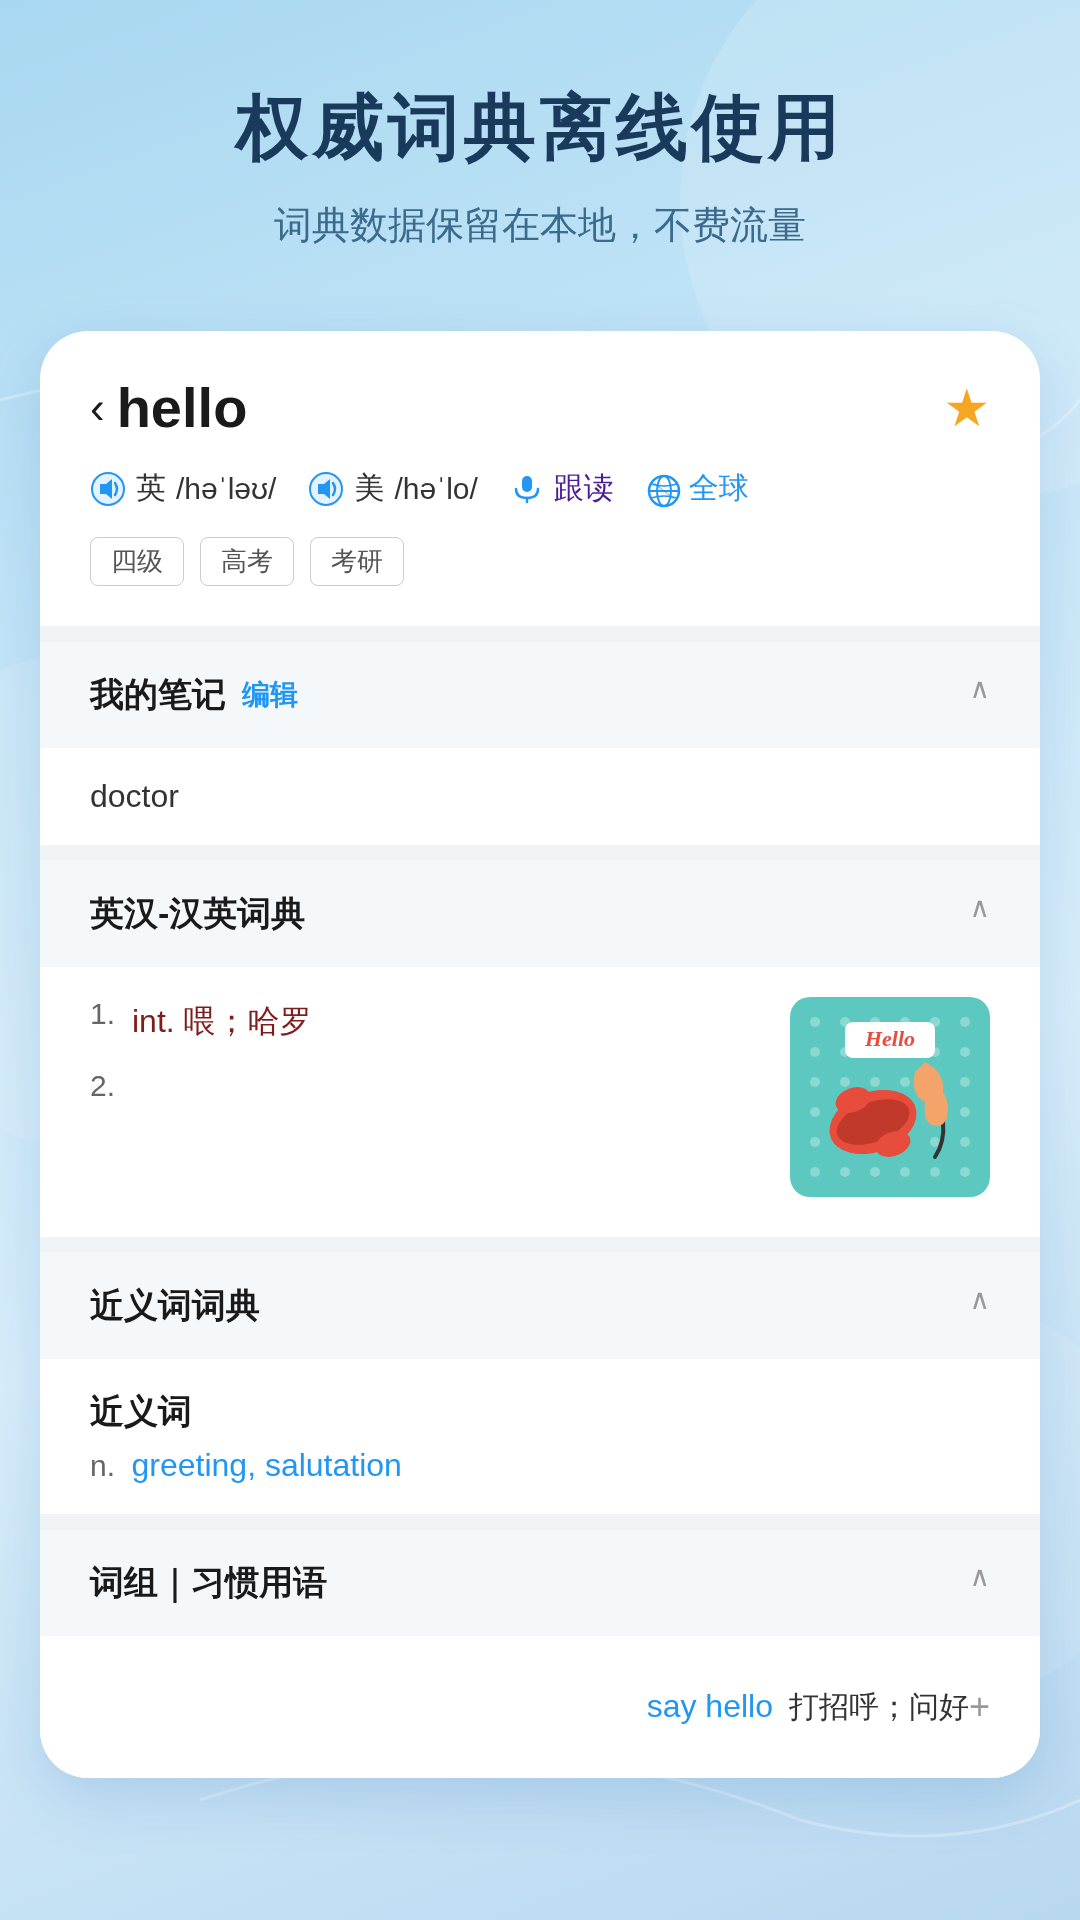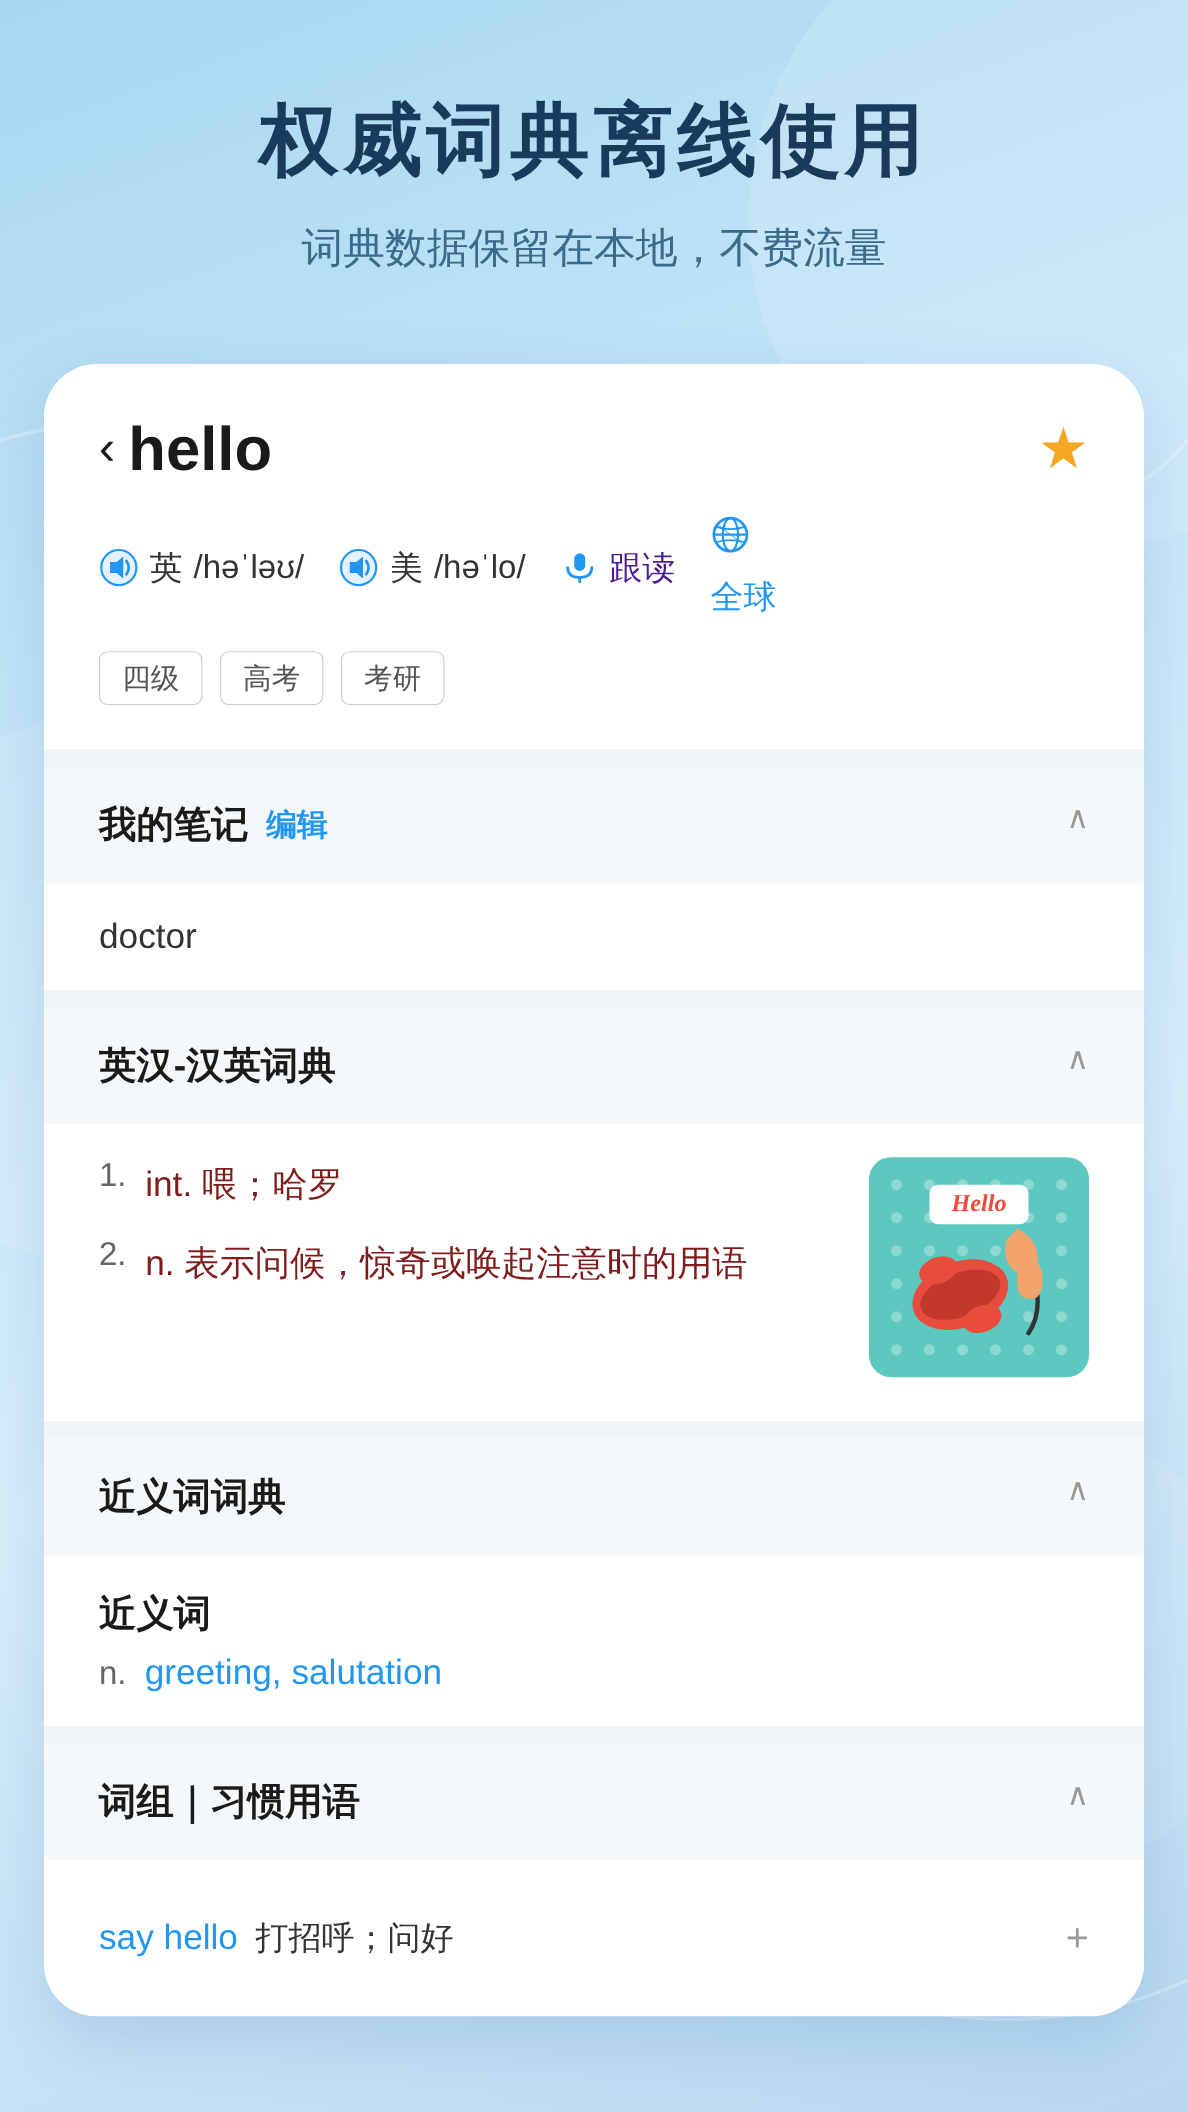--- a/index.html
+++ b/index.html
@@ -120,24 +120,23 @@
       cursor: pointer;
     }
 
     .mic-text {
       font-size: 30px;
       color: #4c1d95;
     }
 
     .global-item {
       display: flex;
-      align-items: flex-start;
-      gap: 19px;
+      align-items: flex-end;
+      gap: 7px;
       cursor: pointer;
-      flex-direction: column;
     }
 
     .global-text {
       font-size: 30px;
       color: #2196F3;
     }
 
     
     .tags-row {
       display: flex;
@@ -248,21 +247,21 @@
 
     .synonym-words {
       font-size: 32px;
       color: #2196F3;
       display: inline;
     }
 
     
     .phrase-item {
       display: flex;
-      justify-content: space-between;
+      justify-content: flex-end;
       align-items: center;
       padding: 20px 0;
       border-bottom: 1px solid #f0f0f0;
     }
 
     .phrase-item:last-child {
       border-bottom: none;
     }
 
     .phrase-left {
@@ -411,24 +410,20 @@
       <div class="definitions">
         <div class="def-item">
           <span class="def-num">1.</span>
           <span class="def-text">
             <span>int.</span>
             <span>喂；哈罗</span>
           </span>
         </div>
         <div class="def-item">
           <span class="def-num">2.</span>
-          <span class="def-text">
-            <span>n.</span>
-            <span>表示问候，惊奇或唤起注意时的用语</span>
-          </span>
         </div>
       </div>
 
       <div class="hello-card">
         <svg width="190" height="190" viewBox="0 0 190 190" xmlns="http://www.w3.org/2000/svg">
 
           <rect width="190" height="190" rx="20" fill="#5cc8c0"></rect>
 
           <circle cx="20" cy="20" r="5" fill="rgba(255,255,255,0.3)"></circle>
           <circle cx="50" cy="20" r="5" fill="rgba(255,255,255,0.3)"></circle>

